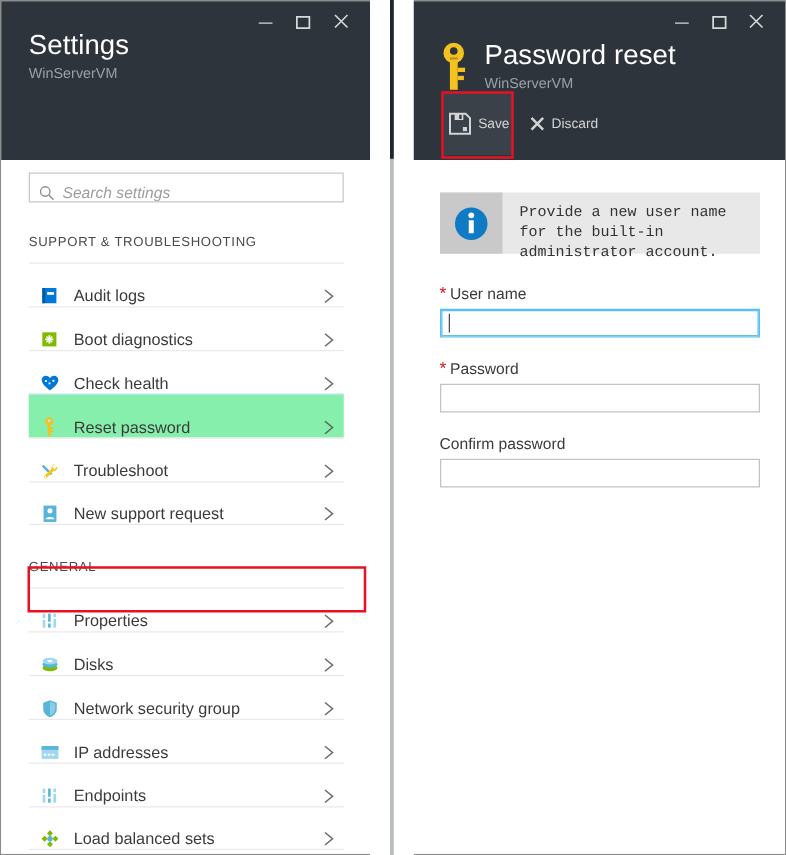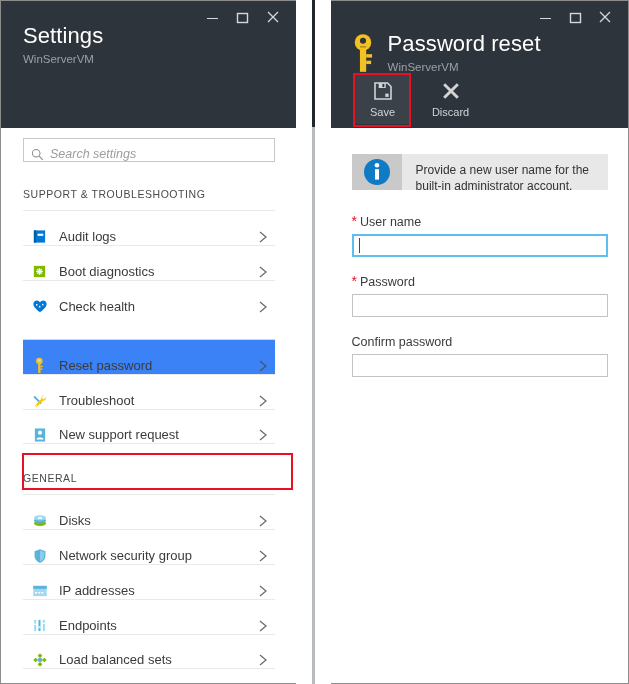--- a/index.html
+++ b/index.html
@@ -110,21 +110,21 @@
     left: 24px;
     bottom: 4px;
     display: flex;
     align-items: flex-end;
     gap: 12px;
   }
   .cmdbtn {
     width: 56px;
     height: 50px;
     display: flex;
-    flex-direction: column;
+    flex-direction: row;
     align-items: center;
     justify-content: center;
     gap: 5px;
     cursor: pointer;
     box-sizing: border-box;
     position: relative;
   }
   .cmdbtn.active {
     background: #3a4149;
   }
@@ -195,23 +195,22 @@
     display: flex;
     align-items: flex-end;
     height: 35px;
     border-top: 1px solid #eaeaea;
     box-sizing: border-box;
     cursor: pointer;
     padding-left: 8px;
   }
   .nav-item:last-child { border-bottom: 1px solid #eaeaea; }
   .nav-item.selected {
-    background: #3b82f6;
+    background: #86efac;
     border-top-color: #b7e3f4;
-    margin-top: 24px;
   }
   .nav-item.selected + .nav-item { border-top-color: #eaeaea; }
 
   .nav-ico {
     width: 17px;
     height: 17px;
     flex: 0 0 auto;
     display: flex;
     align-items: center;
     justify-content: center;
@@ -259,22 +258,23 @@
     flex: 1 1 auto;
     background: #ffffff;
     padding: 26px 20px 0 21px;
     box-sizing: border-box;
   }
 
   .infobox {
     display: flex;
     align-items: stretch;
     background: #e8e8e8;
-    height: 36px;
+    height: 49px;
     margin-bottom: 25px;
+    font-family: Liberation Mono, monospace;
   }
   .infobox-iconcell {
     width: 50px;
     background: #c9c9c9;
     display: flex;
     align-items: center;
     justify-content: center;
     flex: 0 0 auto;
   }
   .infobox-text {
@@ -456,20 +456,36 @@
           <span class="nav-label">New support request</span>
           <svg class="chev" width="12" height="16" viewBox="0 0 12 16">
             <path d="M3 3 L9 8 L3 13" fill="none" stroke="#4a4a4a" stroke-width="1.3"></path>
           </svg>
         </div>
       </div>
 
       <div class="group-title general">GENERAL</div>
       <div class="nav-list">
 
+        <div class="nav-item">
+          <span class="nav-ico">
+            <svg width="15" height="15" viewBox="0 0 16 16">
+              <rect x="2.3" y="2" width="2.2" height="12" fill="#a0d8f0"></rect>
+              <rect x="6.9" y="2" width="2.2" height="12" fill="#59b4d9"></rect>
+              <rect x="11.5" y="2" width="2.2" height="12" fill="#a0d8f0"></rect>
+              <rect x="2.1" y="6" width="2.6" height="1.4" fill="#ffffff"></rect>
+              <rect x="6.7" y="9" width="2.6" height="1.4" fill="#ffffff"></rect>
+              <rect x="11.3" y="5" width="2.6" height="1.4" fill="#ffffff"></rect>
+            </svg>
+          </span>
+          <span class="nav-label">Properties</span>
+          <svg class="chev" width="12" height="16" viewBox="0 0 12 16">
+            <path d="M3 3 L9 8 L3 13" fill="none" stroke="#4a4a4a" stroke-width="1.3"></path>
+          </svg>
+        </div>
 
         <div class="nav-item">
           <span class="nav-ico">
             <svg width="16" height="15" viewBox="0 0 17 16">
               <ellipse cx="8.5" cy="11" rx="6.4" ry="2.8" fill="#7fba00"></ellipse>
               <ellipse cx="8.5" cy="8" rx="6.4" ry="2.8" fill="#59b4d9"></ellipse>
               <ellipse cx="8.5" cy="5.2" rx="6.4" ry="2.8" fill="#a0d8f0"></ellipse>
               <ellipse cx="8.5" cy="5.2" rx="2.3" ry="1" fill="#ffffff"></ellipse>
             </svg>
           </span>

